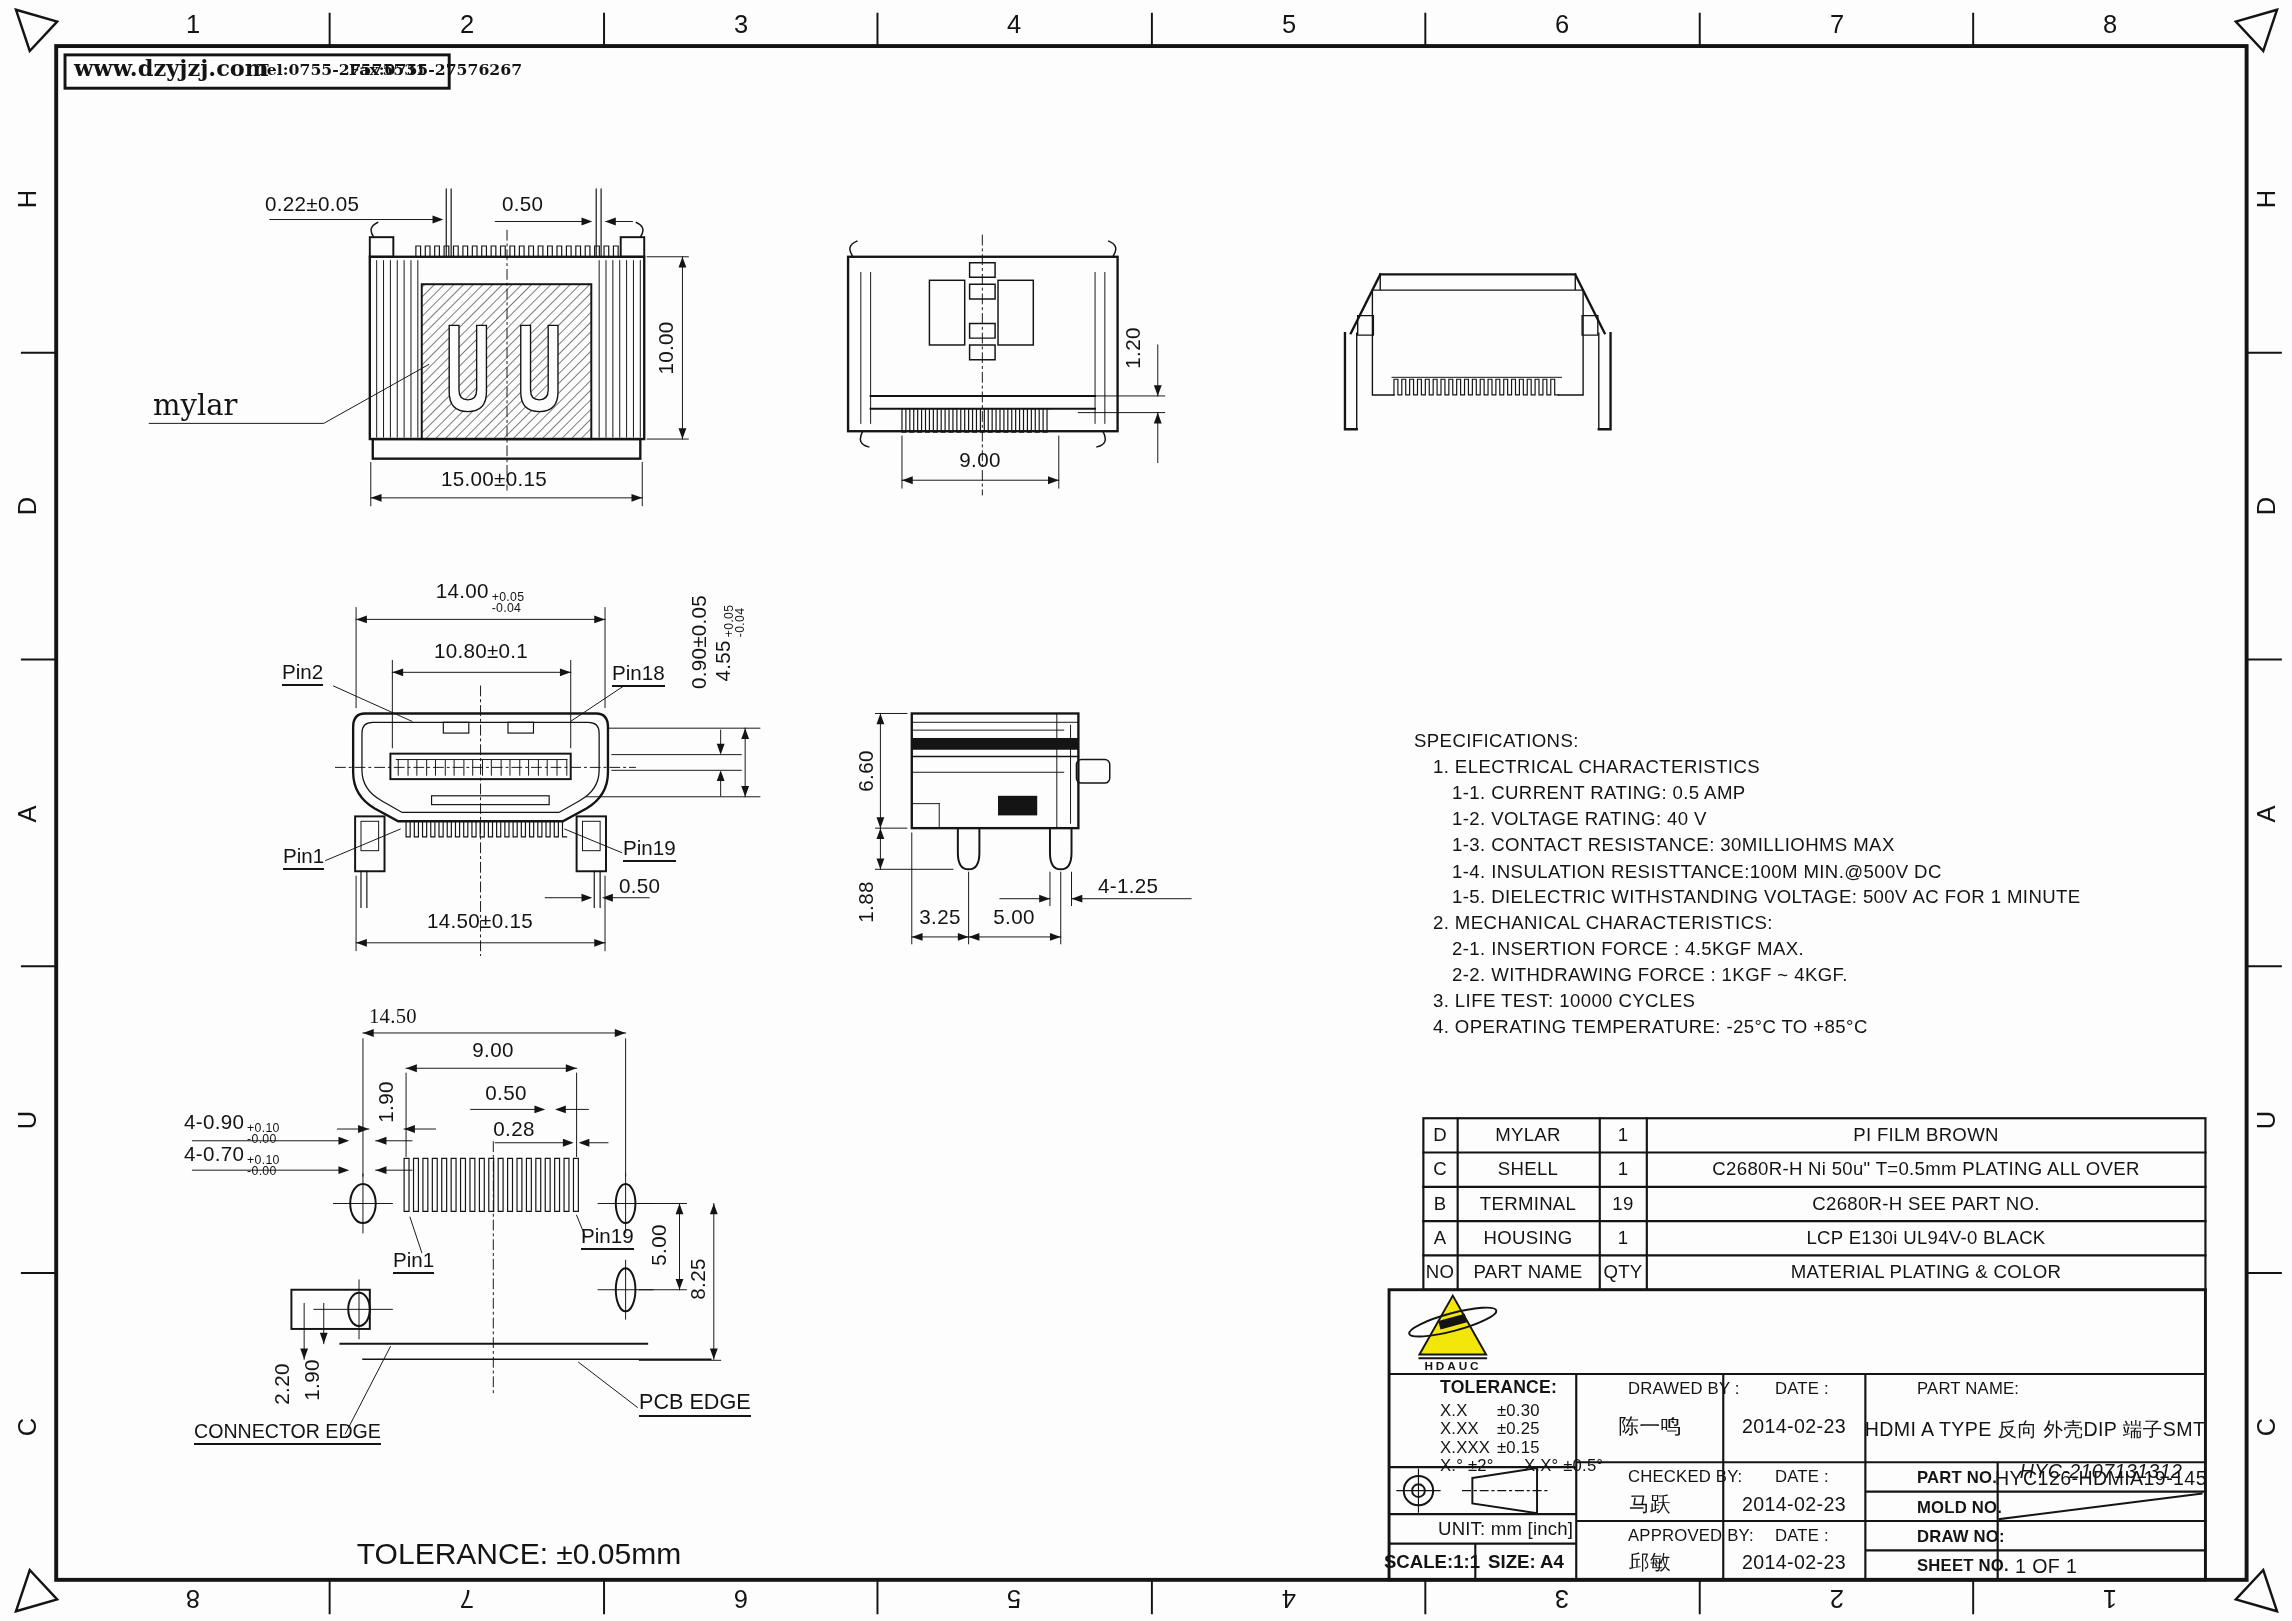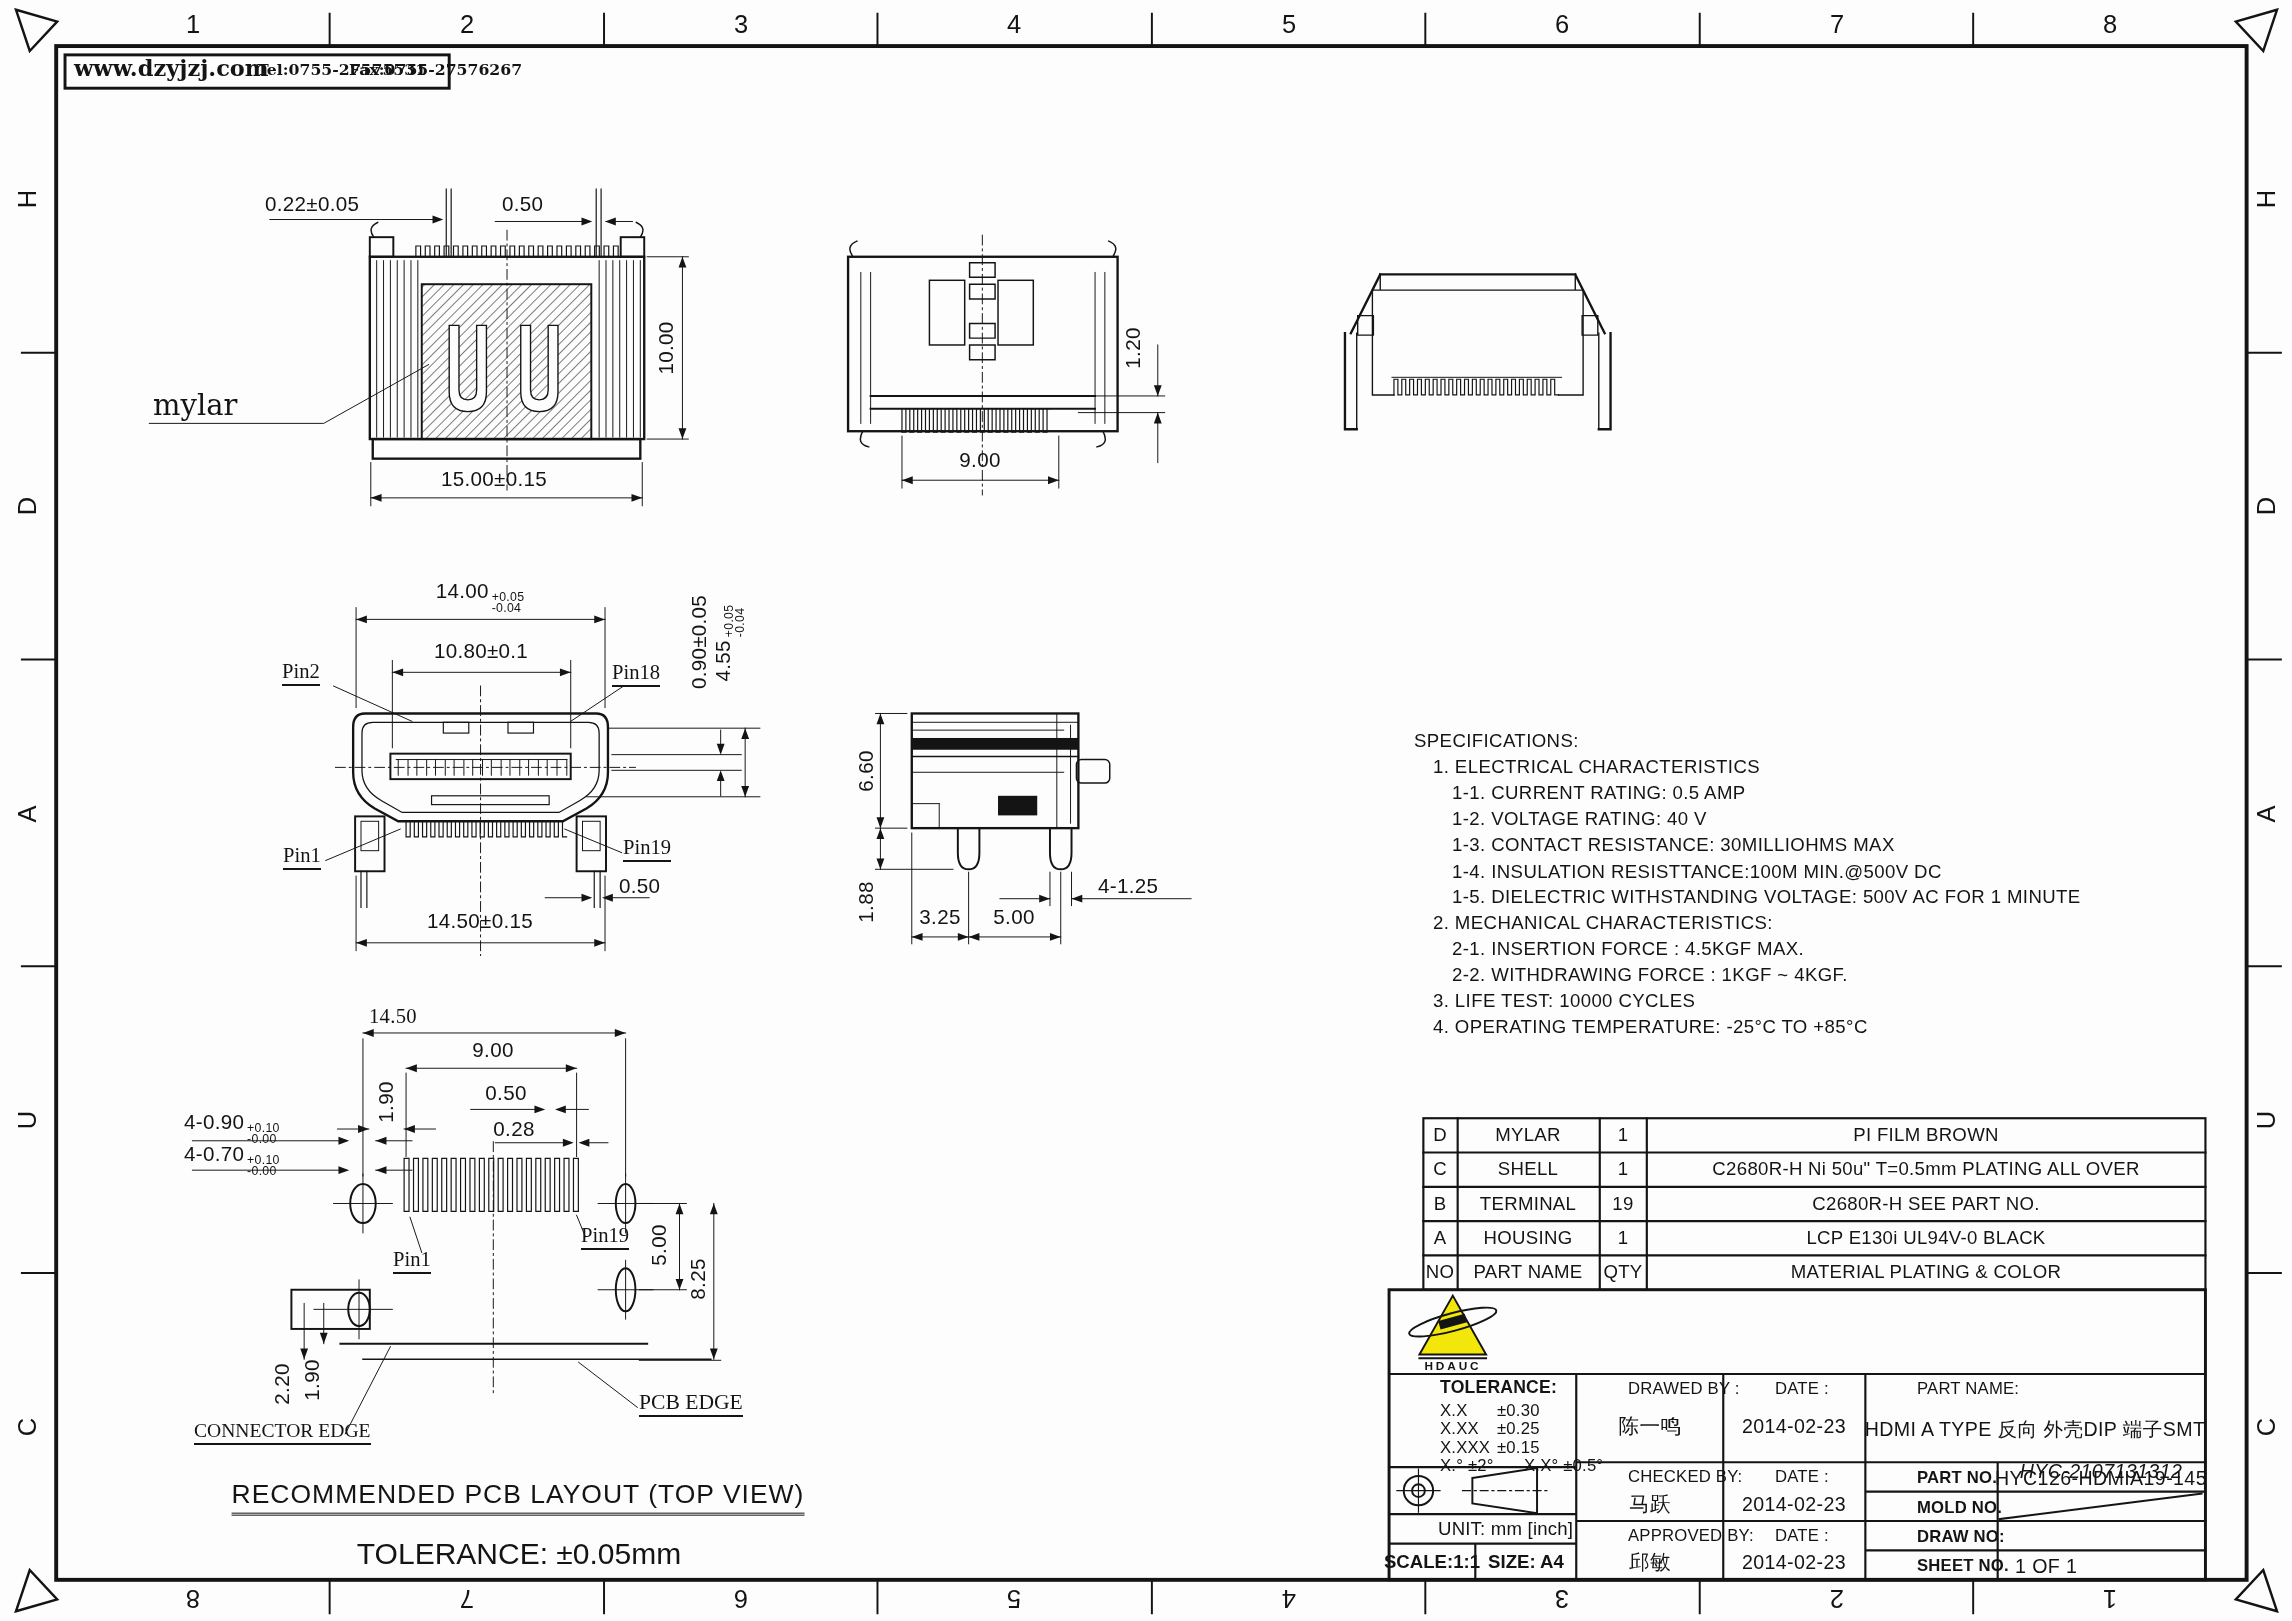--- a/index.html
+++ b/index.html
@@ -3,21 +3,21 @@
 <meta charset="utf-8">
 <style>
   html,body{margin:0;padding:0;background:#9a9a9a;}
   .sheet{position:relative;width:2293px;height:1621px;background:#fdfdfd;
          font-family:"Liberation Sans",sans-serif;color:#141414;overflow:hidden;}
   .t{position:absolute;white-space:nowrap;line-height:1.05;}
   .ch{transform:translate(-50%,-50%);}
   .cr{transform:translate(-50%,-50%) rotate(-90deg);}
   .r180{transform:translate(-50%,-50%) rotate(180deg);}
   .dim{font-size:20.6px;letter-spacing:0.3px;}
-  .pin{font-size:20.6px;border-bottom:2px solid #141414;padding-bottom:1px;font-family:Liberation Serif, serif;}
+  .pin{font-size:20.6px;border-bottom:2px solid #141414;padding-bottom:1px;}
   .spec{font-size:18.6px;letter-spacing:0.4px;}
   .tbl{font-size:18.6px;letter-spacing:0.3px;}
   .lbl{font-size:16.7px;letter-spacing:0.2px;margin-left:44px;}
   .val{font-size:19.6px;letter-spacing:0.4px;}
   .num{font-size:25.5px;}
   .serif{font-family:"DejaVu Serif",serif;}
   .tol{display:inline-flex;flex-direction:column;font-size:12.3px;line-height:11.3px;margin-left:2.9px;vertical-align:-2.9px;}
   .tol b{font-weight:normal;}
   .dbl{border-bottom:3.9px double #141414;padding-bottom:3.9px;}
   svg{position:absolute;left:0;top:0;}
@@ -258,21 +258,20 @@
         <b>-0.00</b>
       </span></div>
 <div class="t pin" style="left:393px;top:1249px;">Pin1</div>
 <div class="t pin" style="left:581px;top:1225px;">Pin19</div>
 <div class="t dim cr" style="left:659px;top:1245px;">5.00</div>
 <div class="t dim cr" style="left:698px;top:1279px;">8.25</div>
 <div class="t dim cr" style="left:282px;top:1384px;">2.20</div>
 <div class="t dim cr" style="left:312px;top:1380px;">1.90</div>
 <div class="t pin" style="left:194px;top:1421px;font-size:19.6px;">CONNECTOR EDGE</div>
 <div class="t pin" style="left:639px;top:1391px;font-size:21.6px;">PCB EDGE</div>
-<div class="t ch dbl" style="left:518px;top:1498px;font-size:26.5px;letter-spacing:1px;">RECOMMENDED PCB LAYOUT (TOP VIEW)</div>
 <div class="t ch" style="left:519px;top:1554px;font-size:30px;">TOLERANCE: ±0.05mm</div>
 
 <div class="t spec" style="left:1414px;top:731px;">SPECIFICATIONS:</div>
 <div class="t spec" style="left:1433px;top:757px;">1. ELECTRICAL CHARACTERISTICS</div>
 <div class="t spec" style="left:1452px;top:783px;">1-1. CURRENT RATING: 0.5 AMP</div>
 <div class="t spec" style="left:1452px;top:809px;">1-2. VOLTAGE RATING: 40 V</div>
 <div class="t spec" style="left:1452px;top:835px;">1-3. CONTACT RESISTANCE: 30MILLIOHMS MAX</div>
 <div class="t spec" style="left:1452px;top:862px;">1-4. INSULATION RESISTTANCE:100M MIN.@500V DC</div>
 <div class="t spec" style="left:1452px;top:887px;">1-5. DIELECTRIC WITHSTANDING VOLTAGE: 500V AC FOR 1 MINUTE</div>
 <div class="t spec" style="left:1433px;top:913px;">2. MECHANICAL CHARACTERISTICS:</div>

